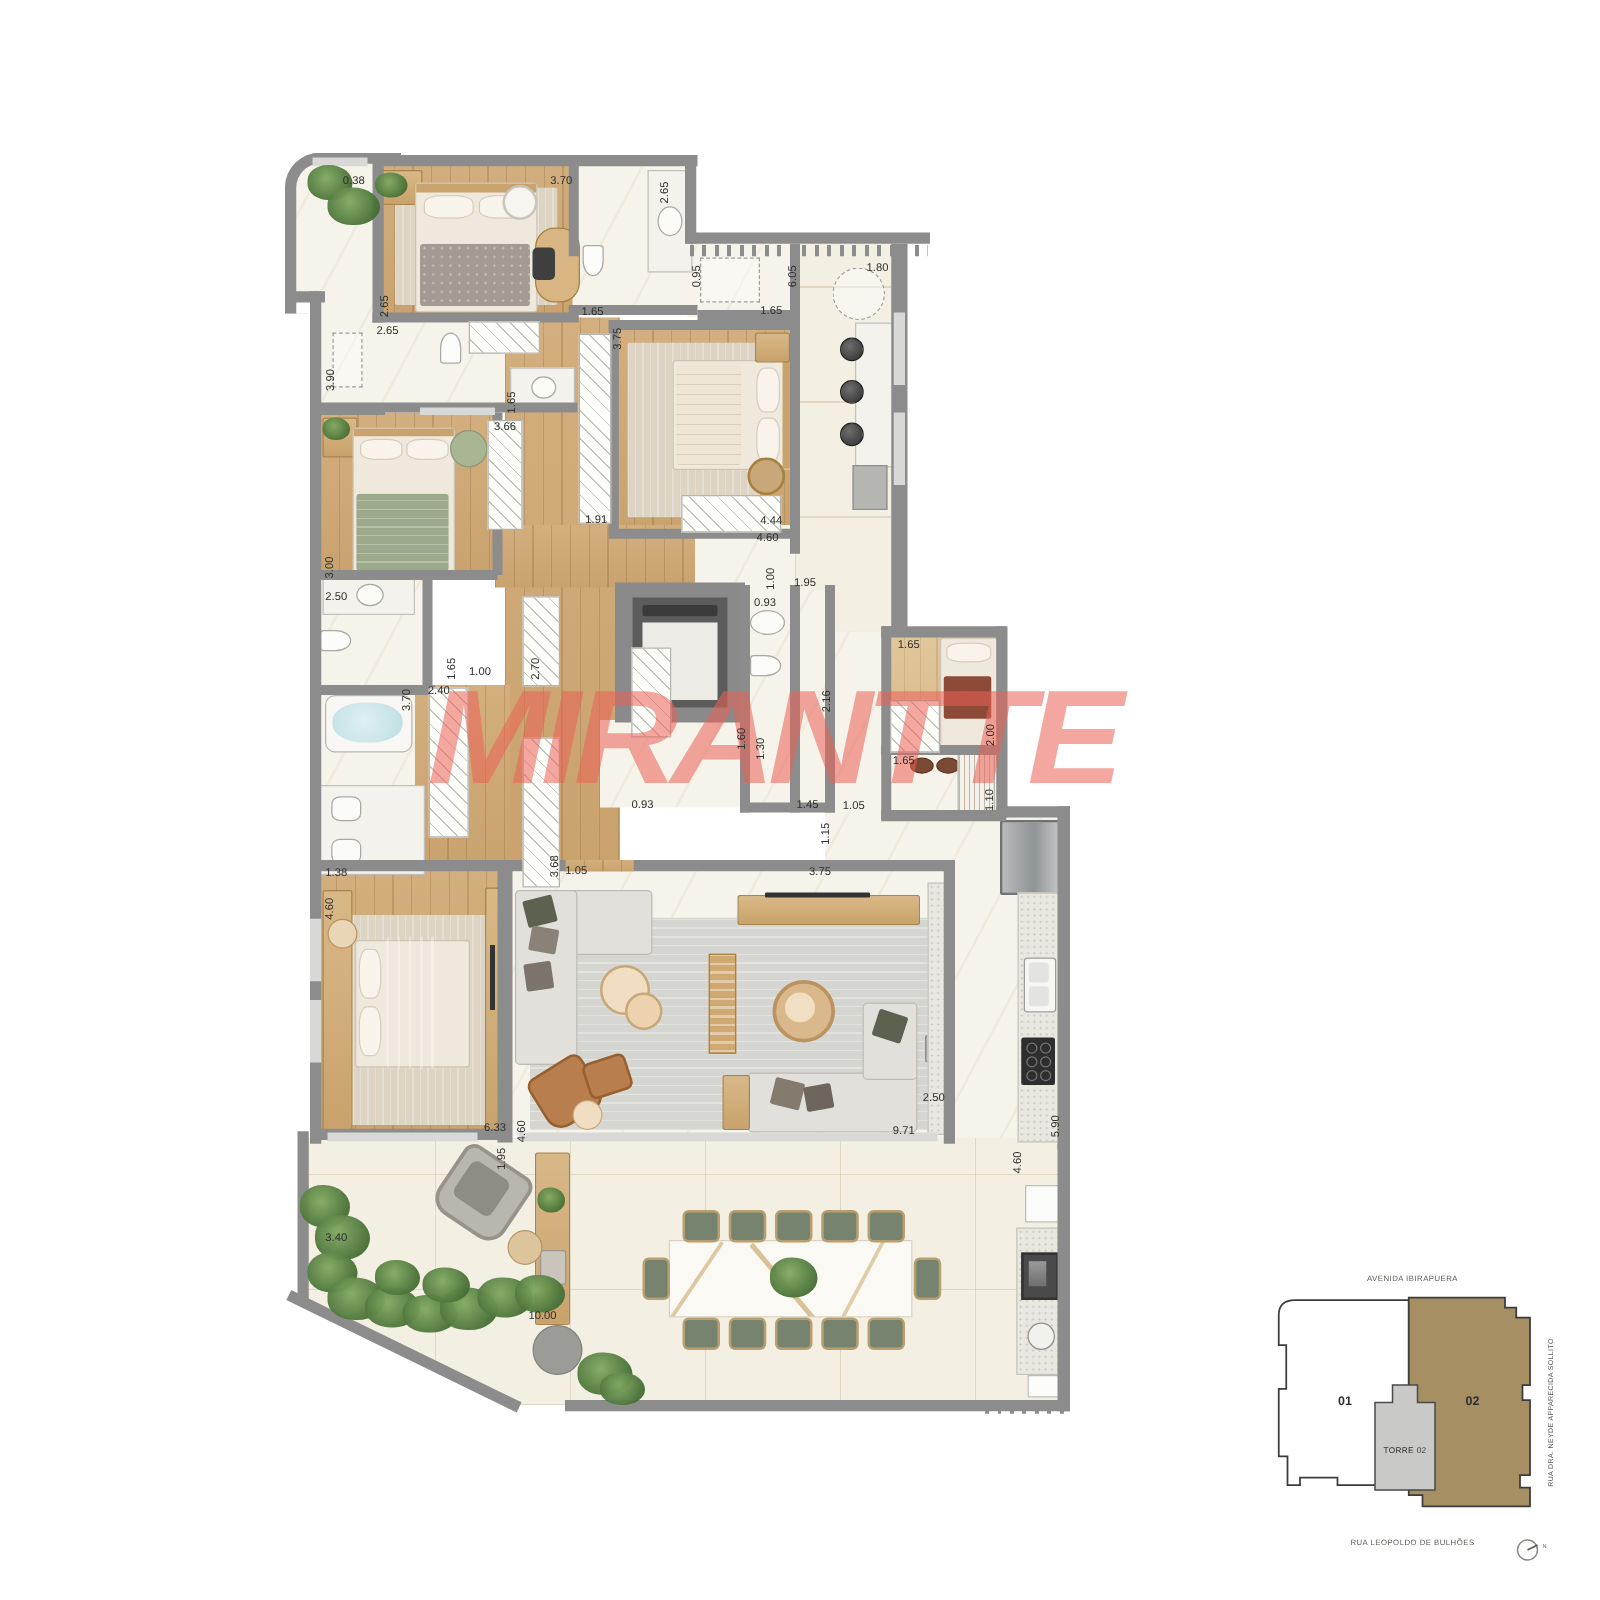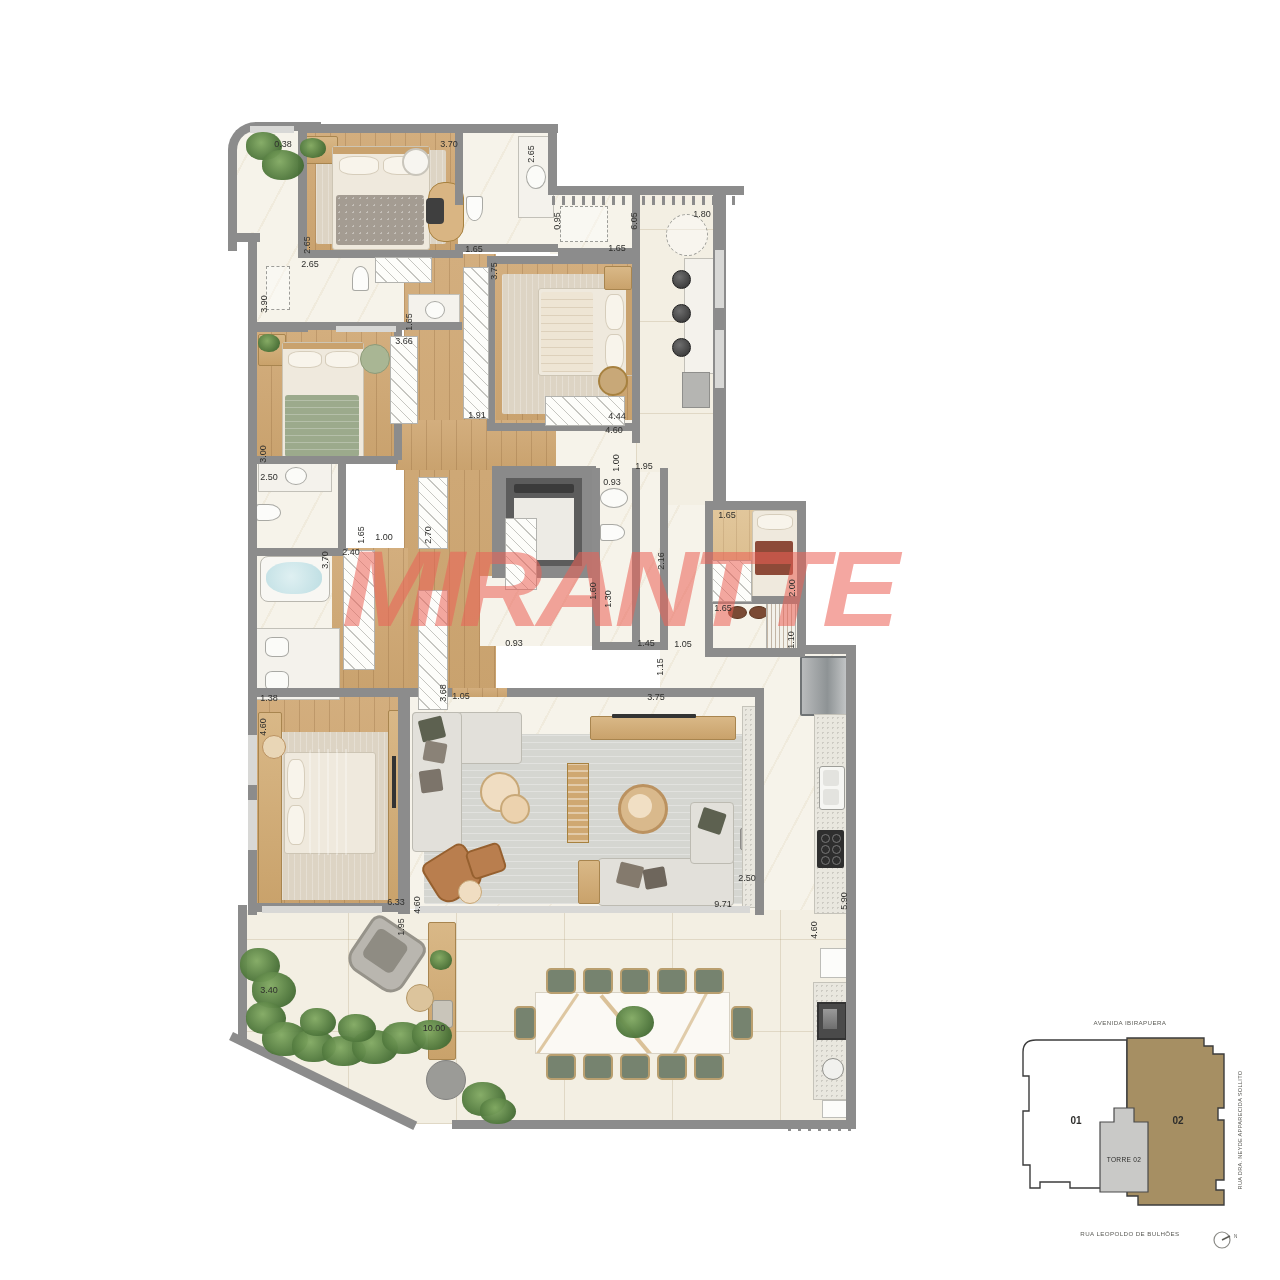--- a/index.html
+++ b/index.html
@@ -340,21 +340,21 @@
       <span class="dim" style="left: 514px; top: 643px;">0.93</span>
       <span class="dim" style="left: 646px; top: 643px;">1.45</span>
       <span class="dim" style="left: 683px; top: 644px;">1.05</span>
       <span class="dim" style="left: 269px; top: 698px;">1.38</span>
       <span class="dim" style="left: 461px; top: 696px;">1.05</span>
       <span class="dim" style="left: 656px; top: 697px;">3.75</span>
       <span class="dim" style="left: 396px; top: 902px;">6.33</span>
       <span class="dim" style="left: 747px; top: 878px;">2.50</span>
       <span class="dim" style="left: 723px; top: 904px;">9.71</span>
       <span class="dim" style="left: 269px; top: 990px;">3.40</span>
-      <span class="dim" style="left: 434px; top: 1028px;">10.00</span>
+      <span class="dim" style="left: 434px; top: 1052px;">10.00</span>
       <span class="dim v" style="left: 531px; top: 154px;">2.65</span>
       <span class="dim v" style="left: 557px; top: 221px;">0.95</span>
       <span class="dim v" style="left: 634px; top: 221px;">6.05</span>
       <span class="dim v" style="left: 307px; top: 245px;">2.65</span>
       <span class="dim v" style="left: 264px; top: 304px;">3.90</span>
       <span class="dim v" style="left: 494px; top: 271px;">3.75</span>
       <span class="dim v" style="left: 409px; top: 322px;">1.65</span>
       <span class="dim v" style="left: 263px; top: 454px;">3.00</span>
       <span class="dim v" style="left: 361px; top: 535px;">1.65</span>
       <span class="dim v" style="left: 428px; top: 535px;">2.70</span>

